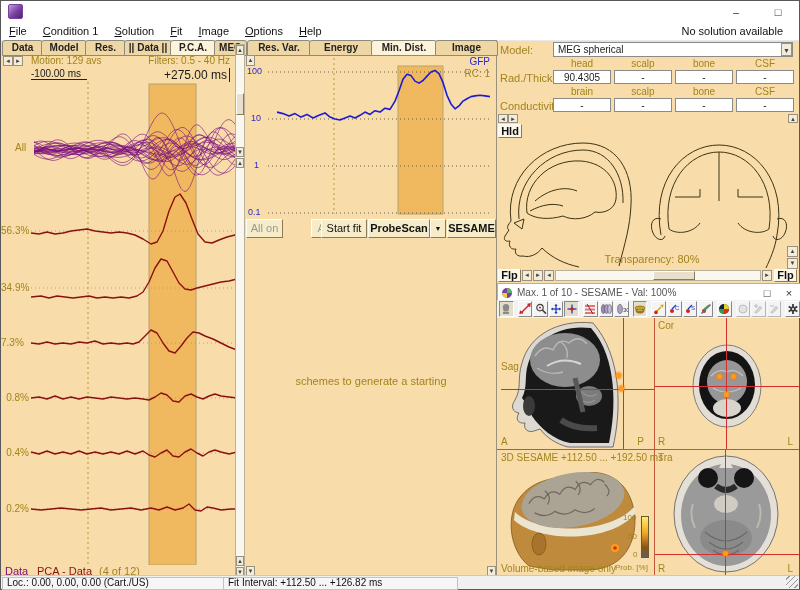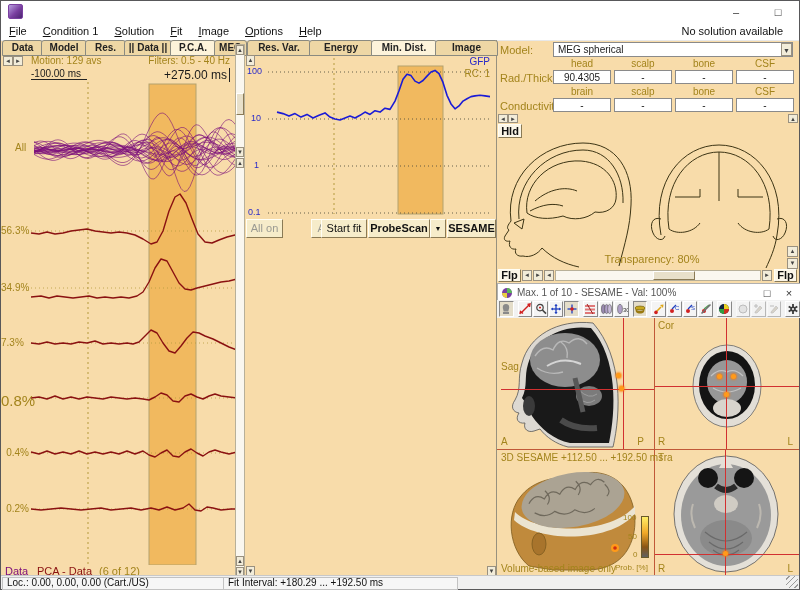--- a/index.html
+++ b/index.html
@@ -131,36 +131,36 @@
         <polyline points="30,215.0 40,214.0 48,216.0 56,214.0 64,215.0 72,216.0 80,215.0 88,214.0 96,216.0 104,215.0 112,216.0 120,215.0 128,216.0 136,214.0 142,210.0 148,200.0 154,186.0 160,177.0 166,179.0 172,190.0 178,201.0 184,207.0 190,208.0 196,206.0 204,204.0 212,202.0 220,200.0 228,199.0 236,197.0 243,196.0" fill="none" stroke="#8a1111" stroke-width="1.4" stroke-linejoin="round"></polyline>
         <polyline points="30,261.0 38,262.0 46,260.0 54,262.0 62,261.0 70,262.0 78,260.0 86,261.0 94,259.0 102,262.0 110,261.0 118,262.0 126,261.0 132,262.0 138,260.0 144,254.0 150,248.0 156,251.0 162,261.0 168,269.0 174,271.0 180,264.0 186,256.0 192,250.0 198,251.0 204,254.0 212,257.0 220,261.0 228,265.0 236,268.0 243,270.0" fill="none" stroke="#8a1111" stroke-width="1.4" stroke-linejoin="round"></polyline>
         <polyline points="30,316.0 38,315.0 46,317.0 54,314.0 62,317.0 70,315.0 78,317.0 86,315.0 94,316.0 102,317.0 110,315.0 118,316.0 126,317.0 134,316.0 142,317.0 148,318.0 154,315.0 160,311.0 166,313.0 172,319.0 178,320.0 184,314.0 190,312.0 196,315.0 202,317.0 208,314.0 214,312.0 220,314.0 228,315.0 236,316.0 243,317.0" fill="none" stroke="#8a1111" stroke-width="1.4" stroke-linejoin="round"></polyline>
         <polyline points="30,370.0 38,372.0 46,369.0 54,372.0 62,370.0 70,372.0 78,369.0 86,372.0 94,370.0 102,372.0 110,370.0 118,372.0 126,369.0 134,372.0 142,369.0 148,373.0 154,375.0 160,371.0 166,368.0 172,374.0 178,375.0 184,370.0 190,367.0 196,371.0 202,374.0 208,370.0 214,368.0 220,370.0 228,372.0 236,370.0 243,371.0" fill="none" stroke="#8a1111" stroke-width="1.4" stroke-linejoin="round"></polyline>
         <polyline points="30,427.0 40,428.0 50,427.0 60,426.0 70,427.0 80,428.0 90,427.0 100,426.0 110,428.0 120,427.0 130,426.0 140,428.0 150,426.0 158,428.0 166,425.0 174,428.0 182,426.0 188,422.0 194,428.0 200,429.0 206,425.0 212,426.0 220,428.0 230,427.0 243,427.0" fill="none" stroke="#8a1111" stroke-width="1.4" stroke-linejoin="round"></polyline>
       </svg>
     <div class="abs olive" style="left:14px;top:102px;font-size:10px;">All</div>
     <div class="abs olive" style="left:0;top:185px;width:28px;text-align:right;font-size:10px;">56.3%</div>
     <div class="abs olive" style="left:0;top:242px;width:28px;text-align:right;font-size:10px;">34.9%</div>
     <div class="abs olive" style="left:0;top:297px;width:28px;text-align:left;font-size:10px;">7.3%</div>
-    <div class="abs olive" style="left:0;top:352px;width:28px;text-align:right;font-size:15px;">0.8%</div>
+    <div class="abs olive" style="left:0;top:352px;width:28px;text-align:right;font-size:10px;">0.8%</div>
     <div class="abs olive" style="left:0;top:407px;width:28px;text-align:right;font-size:10px;">0.4%</div>
     <div class="abs olive" style="left:0;top:463px;width:28px;text-align:right;font-size:10px;">0.2%</div>
 
     <div class="sbtrack abs" style="left:234px;top:4px;width:10px;height:533px;">
       <div class="sbtn abs" style="left:0;top:0;width:8px;height:10px;">▲</div>
       <div class="sbthumb abs" style="left:0;top:48px;width:8px;height:22px;"></div>
       <div class="sbtn abs" style="left:0;top:102px;width:8px;height:10px;">▼</div>
       <div class="sbtn abs" style="left:0;top:113px;width:8px;height:10px;">▲</div>
       <div class="sbtn abs" style="left:0;top:511px;width:8px;height:10px;">▲</div>
       <div class="sbtn abs" style="left:0;top:522px;width:8px;height:10px;">▼</div>
     </div>
 
     <div class="abs" style="left:4px;top:525px;color:#7a0c7a;">Data</div>
     <div class="abs" style="left:36px;top:525px;color:#8a1111;">PCA - Data</div>
-    <div class="abs olive" style="left:98px;top:525px;">(6 of 12)</div>
+    <div class="abs olive" style="left:98px;top:525px;">(4 of 12)</div>
   </div>
 
   <div class="abs" style="left:245px;top:40px;width:252px;height:537px;border-right:1px solid #98917e;">
     <div class="tab" style="left:2px;width:62px;">Res. Var.</div>
     <div class="tab" style="left:64px;width:62px;">Energy</div>
     <div class="tab active" style="left:126px;width:64px;">Min. Dist.</div>
     <div class="tab" style="left:190px;width:61px;">Image</div>
 
     <svg id="gfp-svg" class="abs" style="left:0;top:14px;" width="252" height="165" viewBox="0 0 252 165">
         <rect x="153" y="12" width="45" height="148" fill="#f1b95f" stroke="#b3a26e" stroke-width="1"></rect>
@@ -180,20 +180,21 @@
     <div class="sbtn abs" style="left:1px;top:15px;width:9px;height:11px;">▲</div>
 
     <div class="btn3 dis abs" style="left:1px;top:179px;width:37px;height:19px;">All on</div>
     <div class="btn3 dis abs" style="left:38px;top:179px;width:37px;height:19px;margin-left:28px;">All fit</div>
     <div class="btn3 abs" style="left:76px;top:179px;width:46px;height:19px;font-weight:normal;">Start fit</div>
     <div class="btn3 abs" style="left:123px;top:179px;width:62px;height:19px;font-weight:bold;">ProbeScan</div>
     <div class="btn3 abs" style="left:185px;top:179px;width:16px;height:19px;font-size:7px;">▼</div>
     <div class="btn3 abs" style="left:202px;top:179px;width:49px;height:19px;font-weight:bold;">SESAME</div>
 
     <div class="abs olive" style="left:0;top:334px;width:252px;text-align:center;line-height:14px;">
+      <div>schemes to generate a starting</div>
     </div>
     <div class="sbtn abs" style="left:1px;top:526px;width:9px;height:11px;">▼</div>
     <div class="sbtn abs" style="left:242px;top:526px;width:9px;height:11px;">▼</div>
   </div>
 
   <div class="abs" style="left:497px;top:40px;width:302px;height:243px;">
     <div class="abs olive" style="left:3px;top:4px;">Model:</div>
     <div class="field abs" style="left:56px;top:2px;width:240px;height:15px;text-align:left;padding-left:4px;">
       <span>MEG spherical</span>
     </div>
@@ -498,17 +499,17 @@
       <div class="xh" style="left:0;top:104px;width:144px;"></div>
       <div class="hot" style="left:68px;top:101px;"></div>
       <div class="quadlabel" style="left:3px;top:2px;">Tra</div>
       <div class="quadlabel" style="left:3px;top:113px;">R</div>
       <div class="quadlabel" style="right:6px;top:113px;">L</div>
     </div>
   </div>
 
   <div class="statusbar">
     <div class="statbox" style="left:1px;width:215px;">Loc.: 0.00, 0.00, 0.00  (Cart./US)</div>
-    <div class="statbox" style="left:222px;width:225px;">Fit Interval: +180.29 ... +192.50 ms</div>
+    <div class="statbox" style="left:222px;width:225px;">Fit Interval: +112.50 ... +126.82 ms</div>
     <div class="grip"></div>
   </div>
 
 </div>
 
 </body></html>

